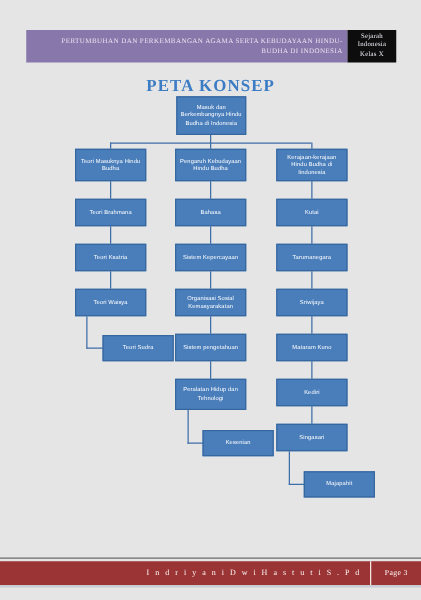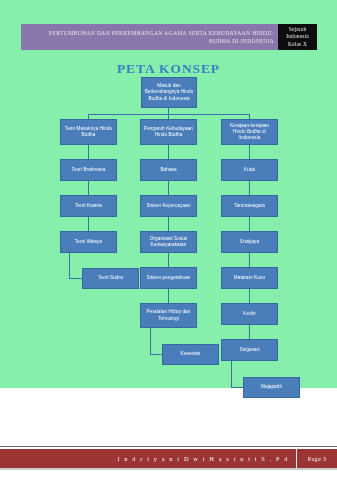--- a/index.html
+++ b/index.html
@@ -9,22 +9,22 @@
   }
   body {
     width: 337px;
     height: 480px;
     overflow: hidden;
     font-family: "Liberation Sans", sans-serif;
   }
   #page {
     position: relative;
     width: 337px;
-    height: 388px;
-    background: #86efac;
+    height: 480px;
+    background: #e5e5e5;
   }
 
   
   .header-band {
     position: absolute;
     left: 21px;
     top: 24px;
     width: 296px;
     height: 26px;
     display: flex;

